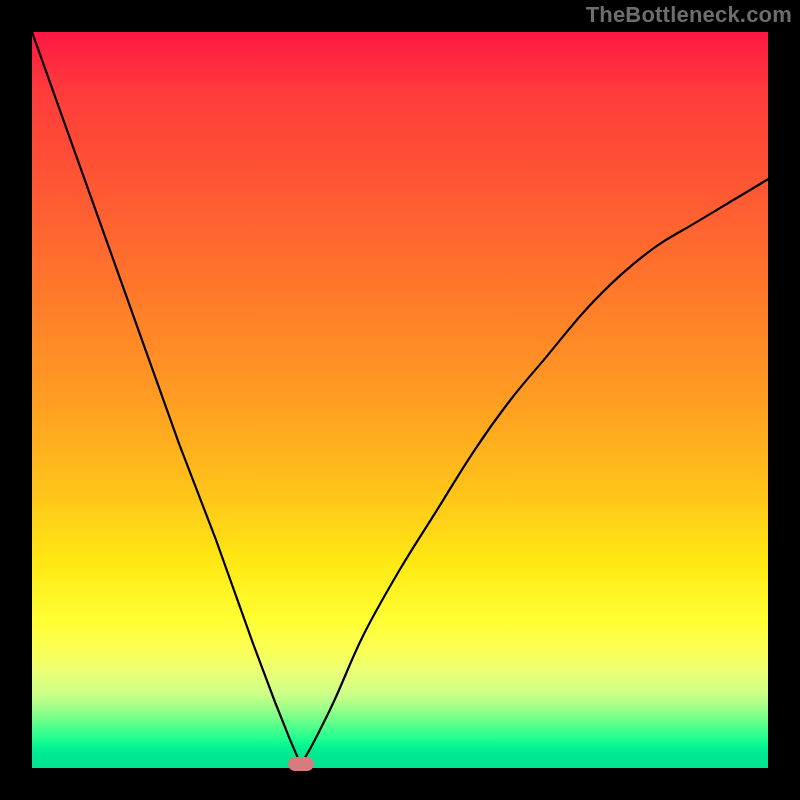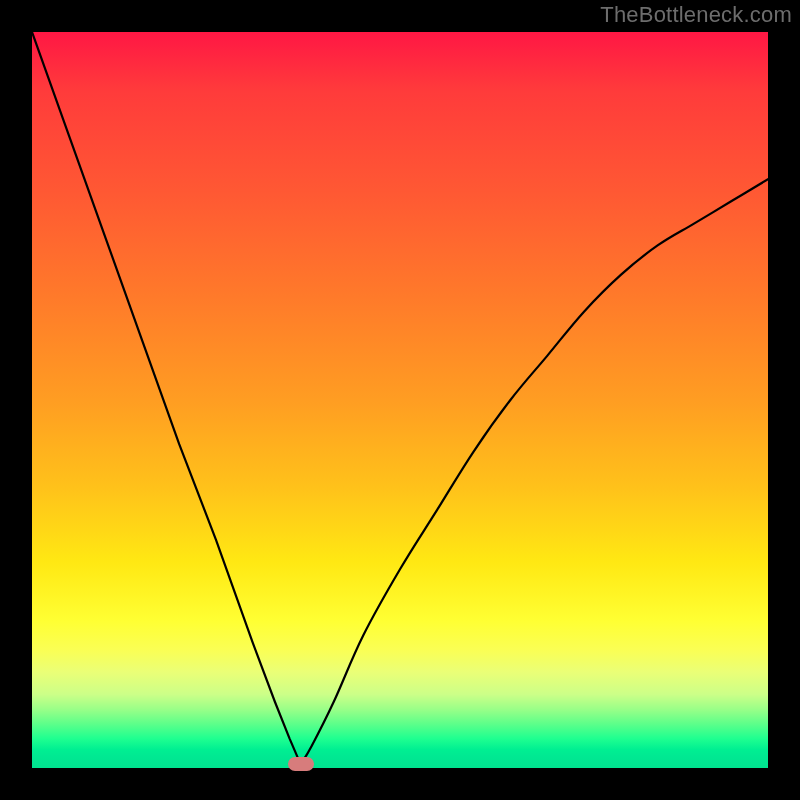--- a/index.html
+++ b/index.html
@@ -47,21 +47,21 @@
       #00e38f 100%
     );
   }
   .attribution {
     position: absolute;
     top: 2px;
     right: 8px;
     color: #6d6d6d;
     font-size: 22px;
     letter-spacing: 0.2px;
-    font-weight: 400;
+    font-weight: 700;
   }
   svg.curve {
     position: absolute;
     top: 0;
     left: 0;
     width: 736px;
     height: 736px;
     pointer-events: none;
   }
   .marker {

